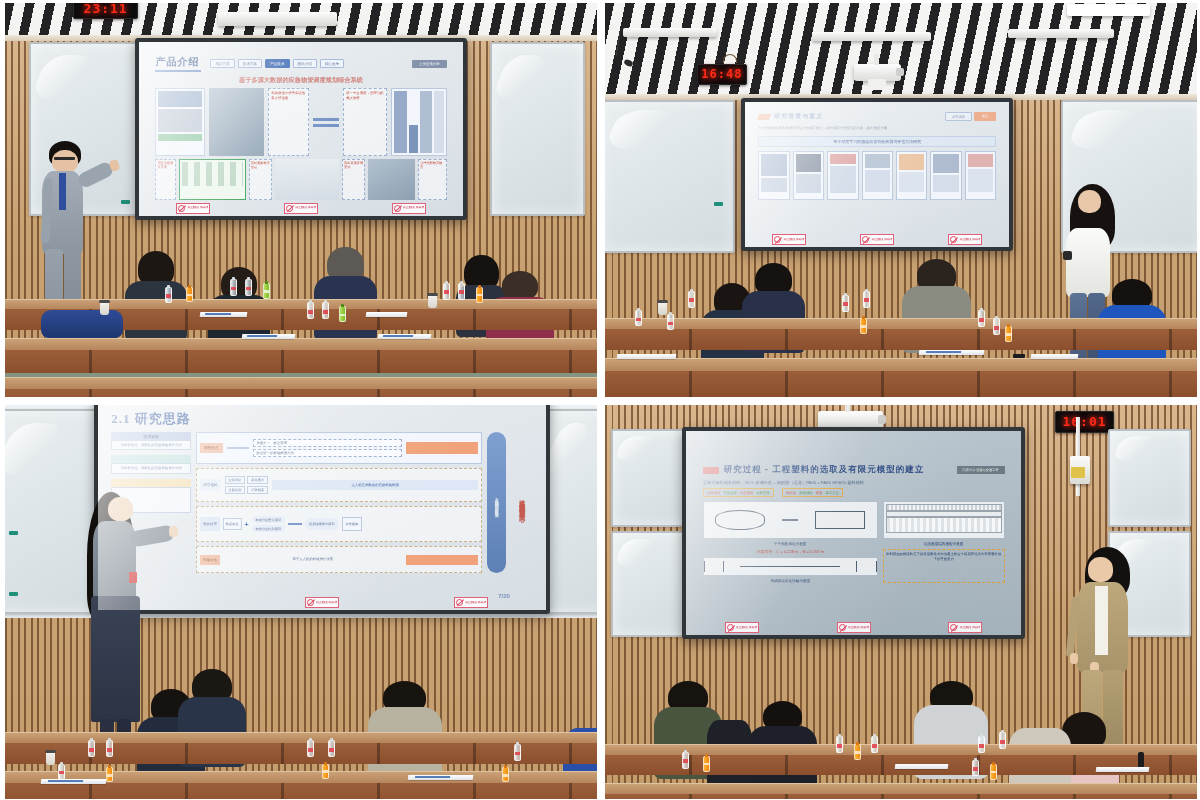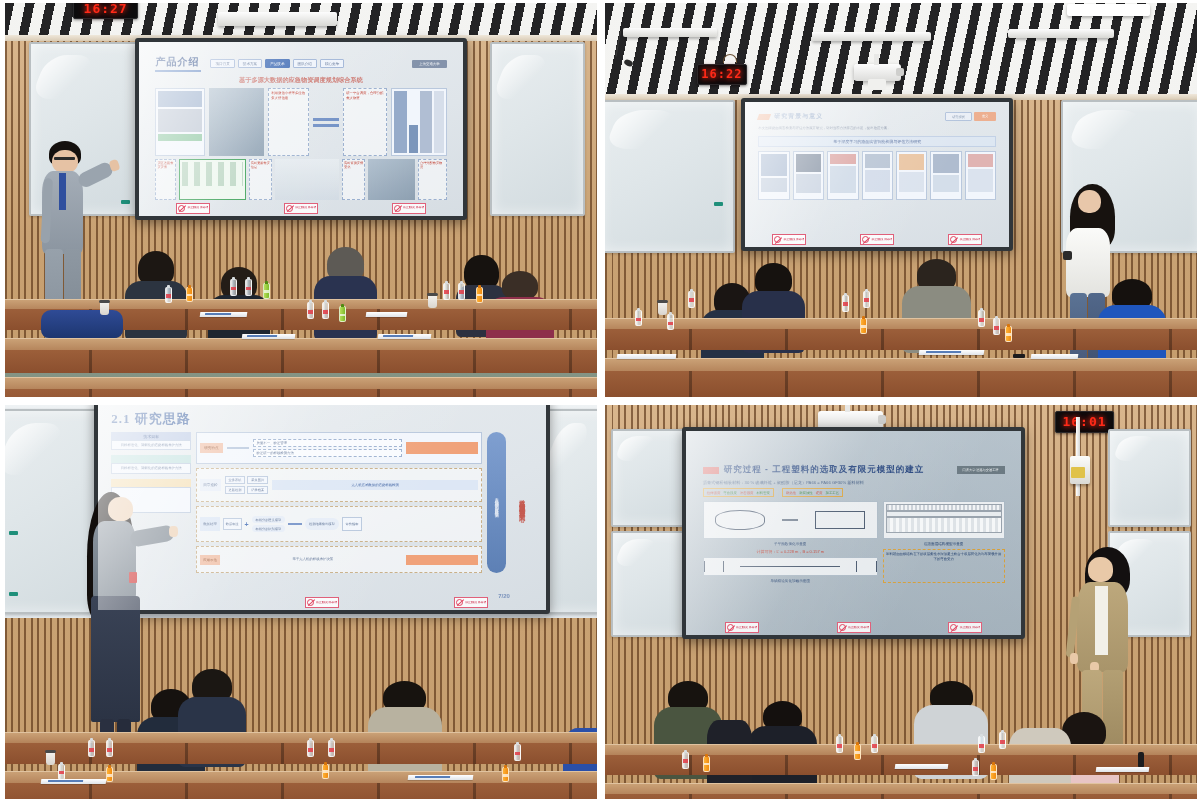--- a/index.html
+++ b/index.html
@@ -270,21 +270,21 @@
         <div class="ceiling-slats"></div>
         <div class="ceiling-bar" style="left:36%;top:30%;width:20%;height:14px;border-radius:2px"></div>
       </div>
 
       <div class="wall" style="top:8%;height:92%"></div>
       <div class="wall-band" style="top:8%"></div>
 
       <div class="floor" style="height:13%;"></div>
 
       <div class="clock" style="left:11.5%;top:-1%;width:11%;height:5%">
-        <span class="clock-digits" style="font-size:13px">16:27</span>
+        <span class="clock-digits" style="font-size:13px">23:11</span>
       </div>
 
       <div class="wb" style="left:4%;top:10%;width:18.5%;height:44%">
         <div class="glare"></div>
         <div class="marker" style="right:6%;bottom:6%"></div>
       </div>
 
       <div class="wb" style="right:2%;top:10%;width:16%;height:44%">
         <div class="glare"></div>
       </div>
@@ -483,21 +483,21 @@
       </div>
 
       <div class="wall" style="top:24%;height:76%"></div>
       <div class="wall-band" style="top:23.2%"></div>
       <div class="floor" style="height:8%"></div>
 
       <div class="mic-boom" style="left:2.5%;top:7%;width:1.4px;height:26px;transform:rotate(10deg)"></div>
       <div class="mic-head" style="left:3.2%;top:14.5%;transform:rotate(25deg)"></div>
 
       <div class="clock" style="left:15.5%;top:15.5%;width:8.5%;height:5.2%">
-        <span class="clock-digits" style="font-size:12px">16:22</span>
+        <span class="clock-digits" style="font-size:12px">16:48</span>
       </div>
       <div class="clock-wire" style="left:20%;top:13%"></div>
 
       <div class="projector" style="left:42%;top:15.5%;width:8%;height:4.2%">
         <div class="stem"></div>
         <div class="lens"></div>
       </div>
       <div style="position:absolute;left:44.5%;top:19.4%;width:3%;height:2.6%;background:#f0f0ee;border-radius:2px"></div>
 
       <div class="wb" style="left:-1%;top:24.5%;width:23%;height:39%">

